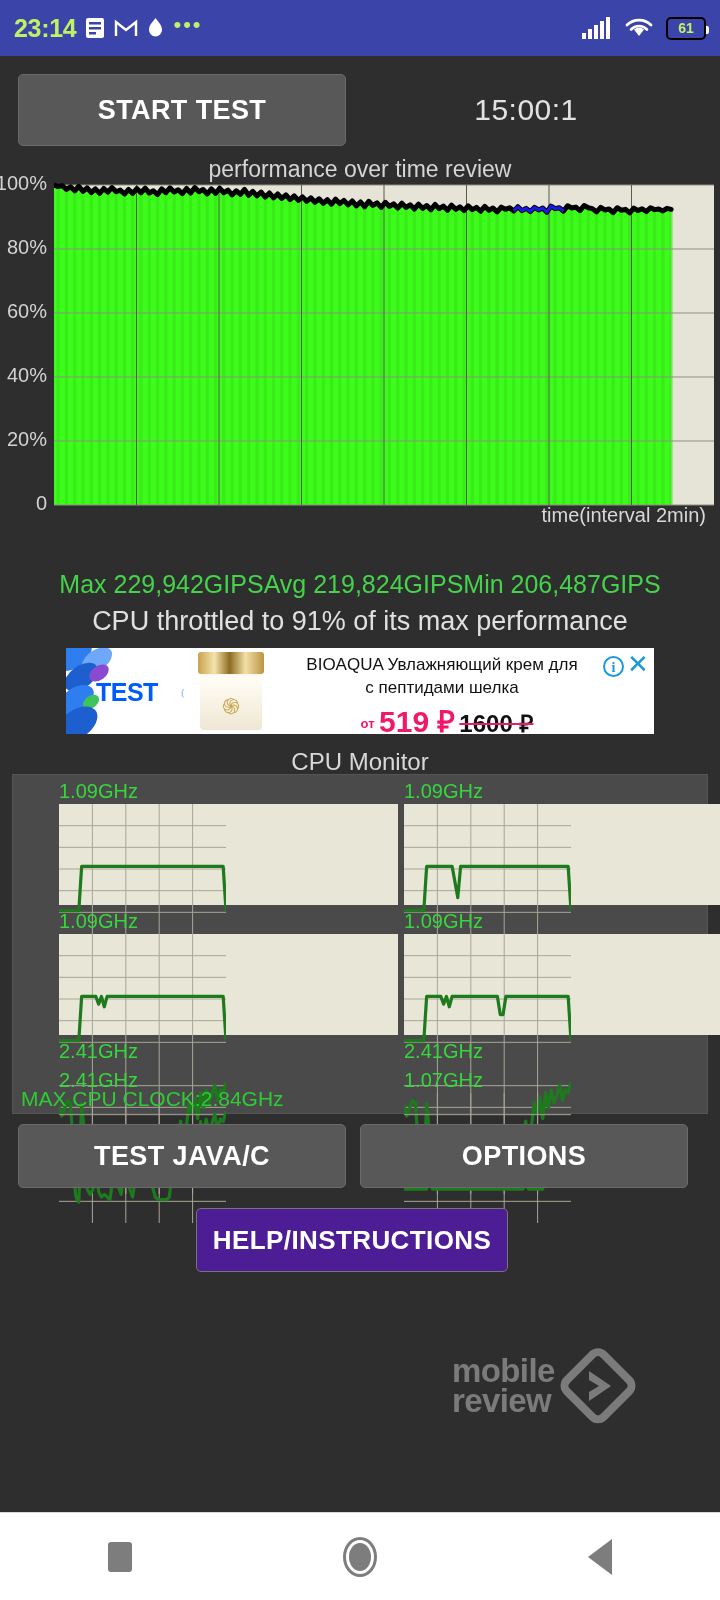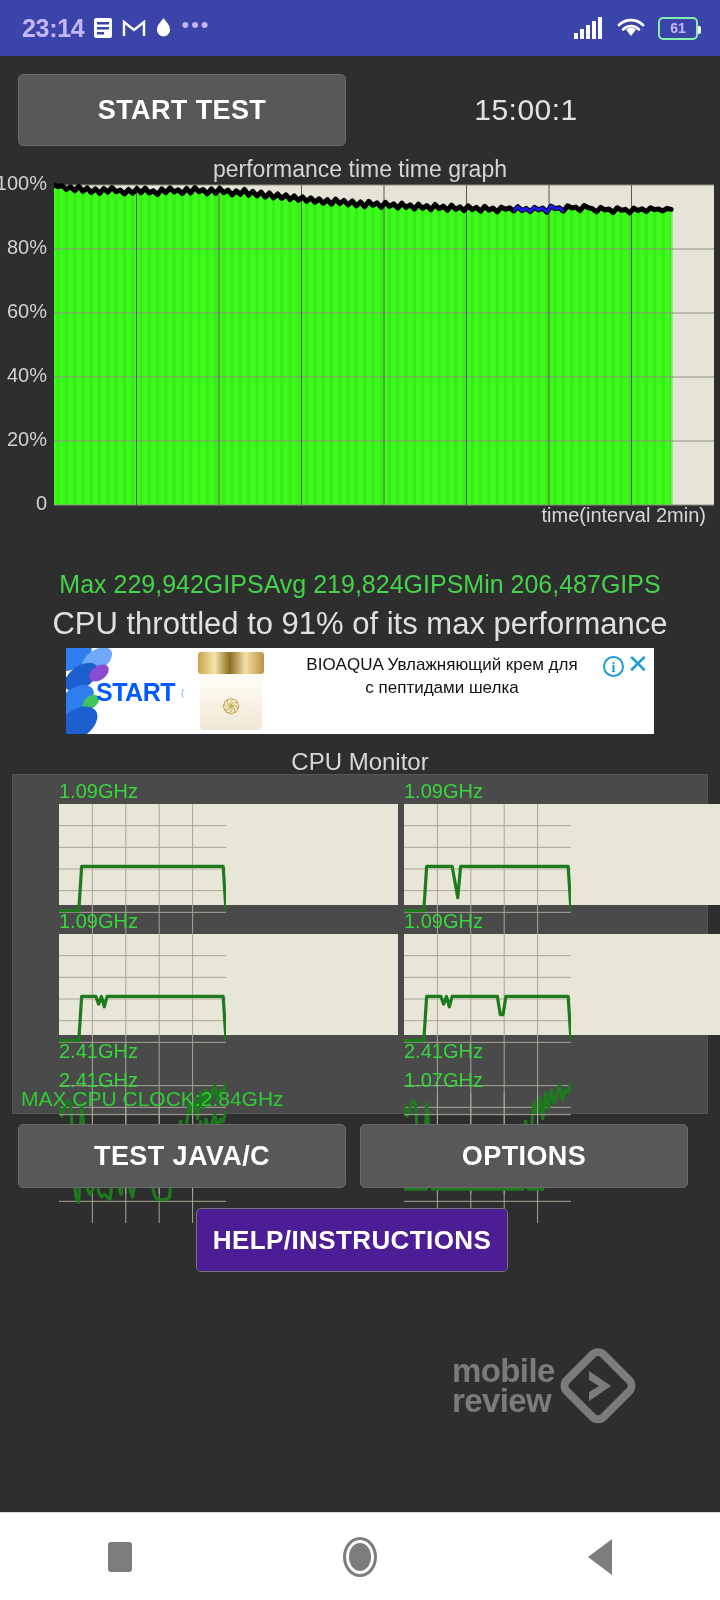--- a/index.html
+++ b/index.html
@@ -8,29 +8,29 @@
     background: #2b2b2b;
     font-family: "Liberation Sans", sans-serif;
     overflow: hidden;
   }
   #app { position: relative; width: 720px; height: 1600px; background: #2e2e2e; }
 
   
   .statusbar {
     position: absolute; top: 0; left: 0; width: 720px; height: 56px;
     background: #3b44a8; display: flex; align-items: center;
-    padding: 0 22px; color: #c4b5fd;
+    padding: 0 14px; color: #bef264;
   }
   .sb-left { display: flex; align-items: center; gap: 9px; }
   .sb-time { font-size: 25px; font-weight: bold; letter-spacing: -0.3px; }
   .sb-right { margin-left: auto; display: flex; align-items: center; gap: 12px; }
   .ic { display: block; }
   .sb-dots { font-size: 22px; letter-spacing: 2px; line-height: 10px; padding-bottom: 7px; }
   .batt {
-    border: 2px solid #86efac; border-radius: 5px; width: 40px; height: 23px;
+    border: 2px solid #000000; border-radius: 5px; width: 40px; height: 23px;
     display: flex; align-items: center; justify-content: center;
     font-size: 14px; font-weight: bold; position: relative;
   }
   .batt:after {
     content: ""; position: absolute; right: -5px; top: 7px;
     width: 3px; height: 8px; background: #fff; border-radius: 0 2px 2px 0;
   }
 
   
   .toprow {
@@ -70,21 +70,21 @@
     position: absolute; top: 532px; left: 0; width: 720px; text-align: center;
     color: #d8d8d8; font-size: 27px;
   }
   .perf-stats {
     position: absolute; top: 568px; left: 0; width: 720px; height: 32px;
     display: flex; justify-content: center; align-items: center;
   }
   .perf-stats span { color: #44d34a; font-size: 25px; }
   .throttle {
     position: absolute; top: 606px; left: 0; width: 720px; text-align: center;
-    color: #e0e0e0; font-size: 31px;
+    color: #e0e0e0; font-size: 27px;
   }
 
   
   .ad {
     position: absolute; top: 648px; left: 66px; width: 588px; height: 86px;
     background: #fff; overflow: hidden; display: flex; align-items: stretch;
     cursor: pointer;
   }
   .ad-art { position: relative; width: 118px; flex: none; overflow: hidden; }
   .blob { position: absolute; border-radius: 50%; }
@@ -218,21 +218,21 @@
         <span>61</span>
       </div>
     </div>
   </div>
 
   <div class="toprow">
     <div class="btn" id="start-test">START TEST</div>
     <div class="timer">15:00:1</div>
   </div>
 
-  <div class="graph-title">performance time time graph</div>
+  <div class="graph-title">performance over time review</div>
   <div class="graph-wrap">
     <div class="ylab-box" id="ylabs">
         <div class="yaxis-label" style="top: 5px; right: 6px;">100%</div>
         <div class="yaxis-label" style="top: 69px; right: 6px;">80%</div>
         <div class="yaxis-label" style="top: 133px; right: 6px;">60%</div>
         <div class="yaxis-label" style="top: 197px; right: 6px;">40%</div>
         <div class="yaxis-label" style="top: 261px; right: 6px;">20%</div>
         <div class="yaxis-label" style="top: 325px; right: 6px;">0</div>
       </div>
     <svg id="mainchart" width="660" height="330" viewBox="0 0 660 330" style="position:absolute;left:54px;top:2px;">
@@ -341,31 +341,36 @@
 
   <div class="ad">
     <div class="ad-art">
       <div class="blob" style="left:-14px;top:-6px;width:42px;height:26px;background:#2f7ef0;transform:rotate(-35deg);"></div>
       <div class="blob" style="left:14px;top:2px;width:34px;height:20px;background:#6fa8f8;transform:rotate(-35deg);"></div>
       <div class="blob" style="left:-4px;top:18px;width:38px;height:22px;background:#1e5fd0;transform:rotate(-35deg);"></div>
       <div class="blob" style="left:22px;top:18px;width:22px;height:14px;background:#8a4bd0;transform:rotate(-35deg);"></div>
       <div class="blob" style="left:-10px;top:40px;width:40px;height:24px;background:#2f7ef0;transform:rotate(-35deg);"></div>
       <div class="blob" style="left:16px;top:48px;width:18px;height:12px;background:#3ec45a;transform:rotate(-35deg);"></div>
       <div class="blob" style="left:-12px;top:62px;width:46px;height:28px;background:#1e5fd0;transform:rotate(-35deg);"></div>
-      <div class="ozon-logo">START</div>
+      <div class="ozon-logo">TEST</div>
       <div class="ozon-age">0+</div>
     </div>
     <div class="ad-prod">
       <div class="jar"></div>
       <div class="jar-deco">֍</div>
       <div class="jar-lid"></div>
     </div>
     <div class="ad-text">
       <div class="ad-l1">BIOAQUA Увлажняющий крем для</div>
       <div class="ad-l2">с пептидами шелка</div>
+      <div class="ad-price">
+        <span class="ad-from">от</span>
+        <span class="ad-new">519 ₽</span>
+        <span class="ad-old">1600 ₽</span>
+      </div>
       <div class="ad-i">i</div>
       <div class="ad-x">✕</div>
     </div>
   </div>
 
   <div class="cpu-title">CPU Monitor</div>
   <div class="cpu-panel">
     <div class="cpu-grid" id="cpugrid">
         <div class="cpu-cell">
           <div class="cpu-freq">1.09GHz</div>

